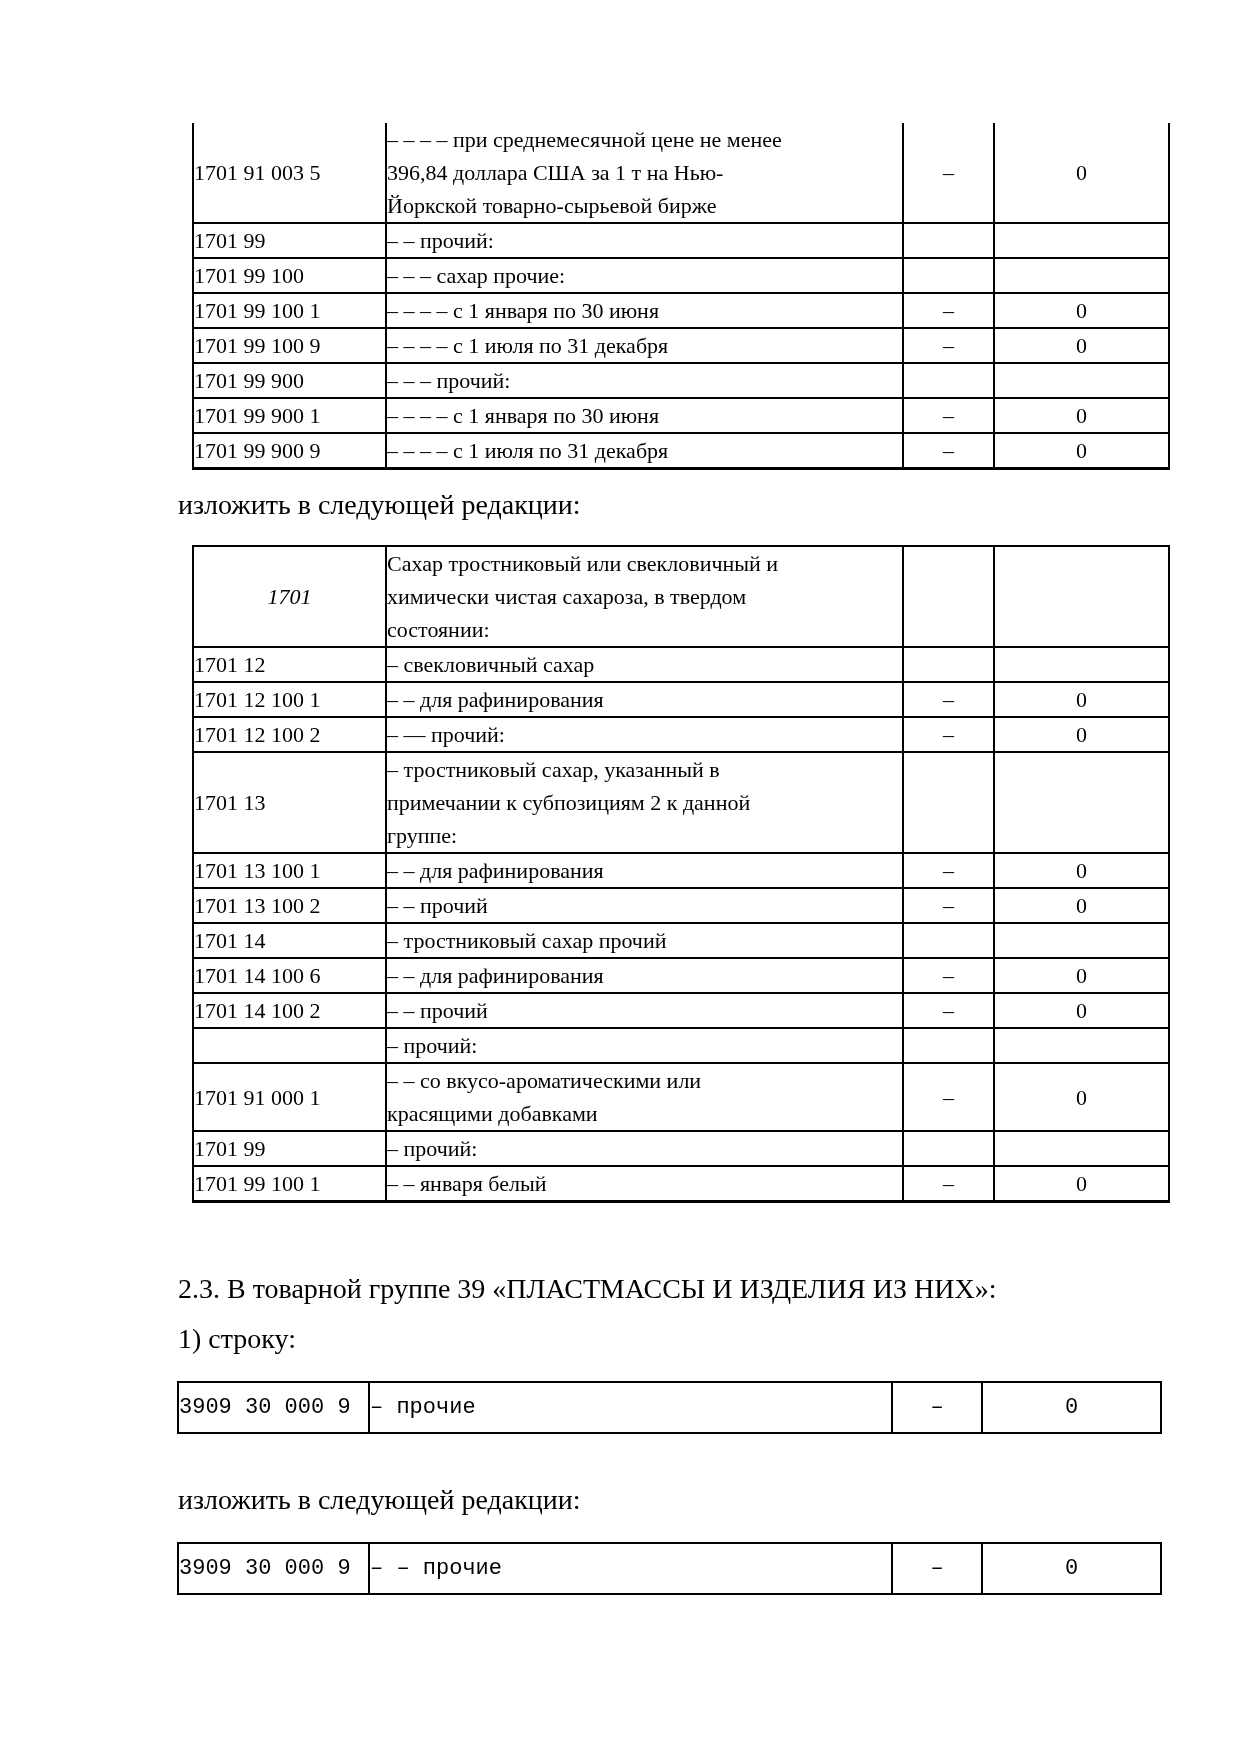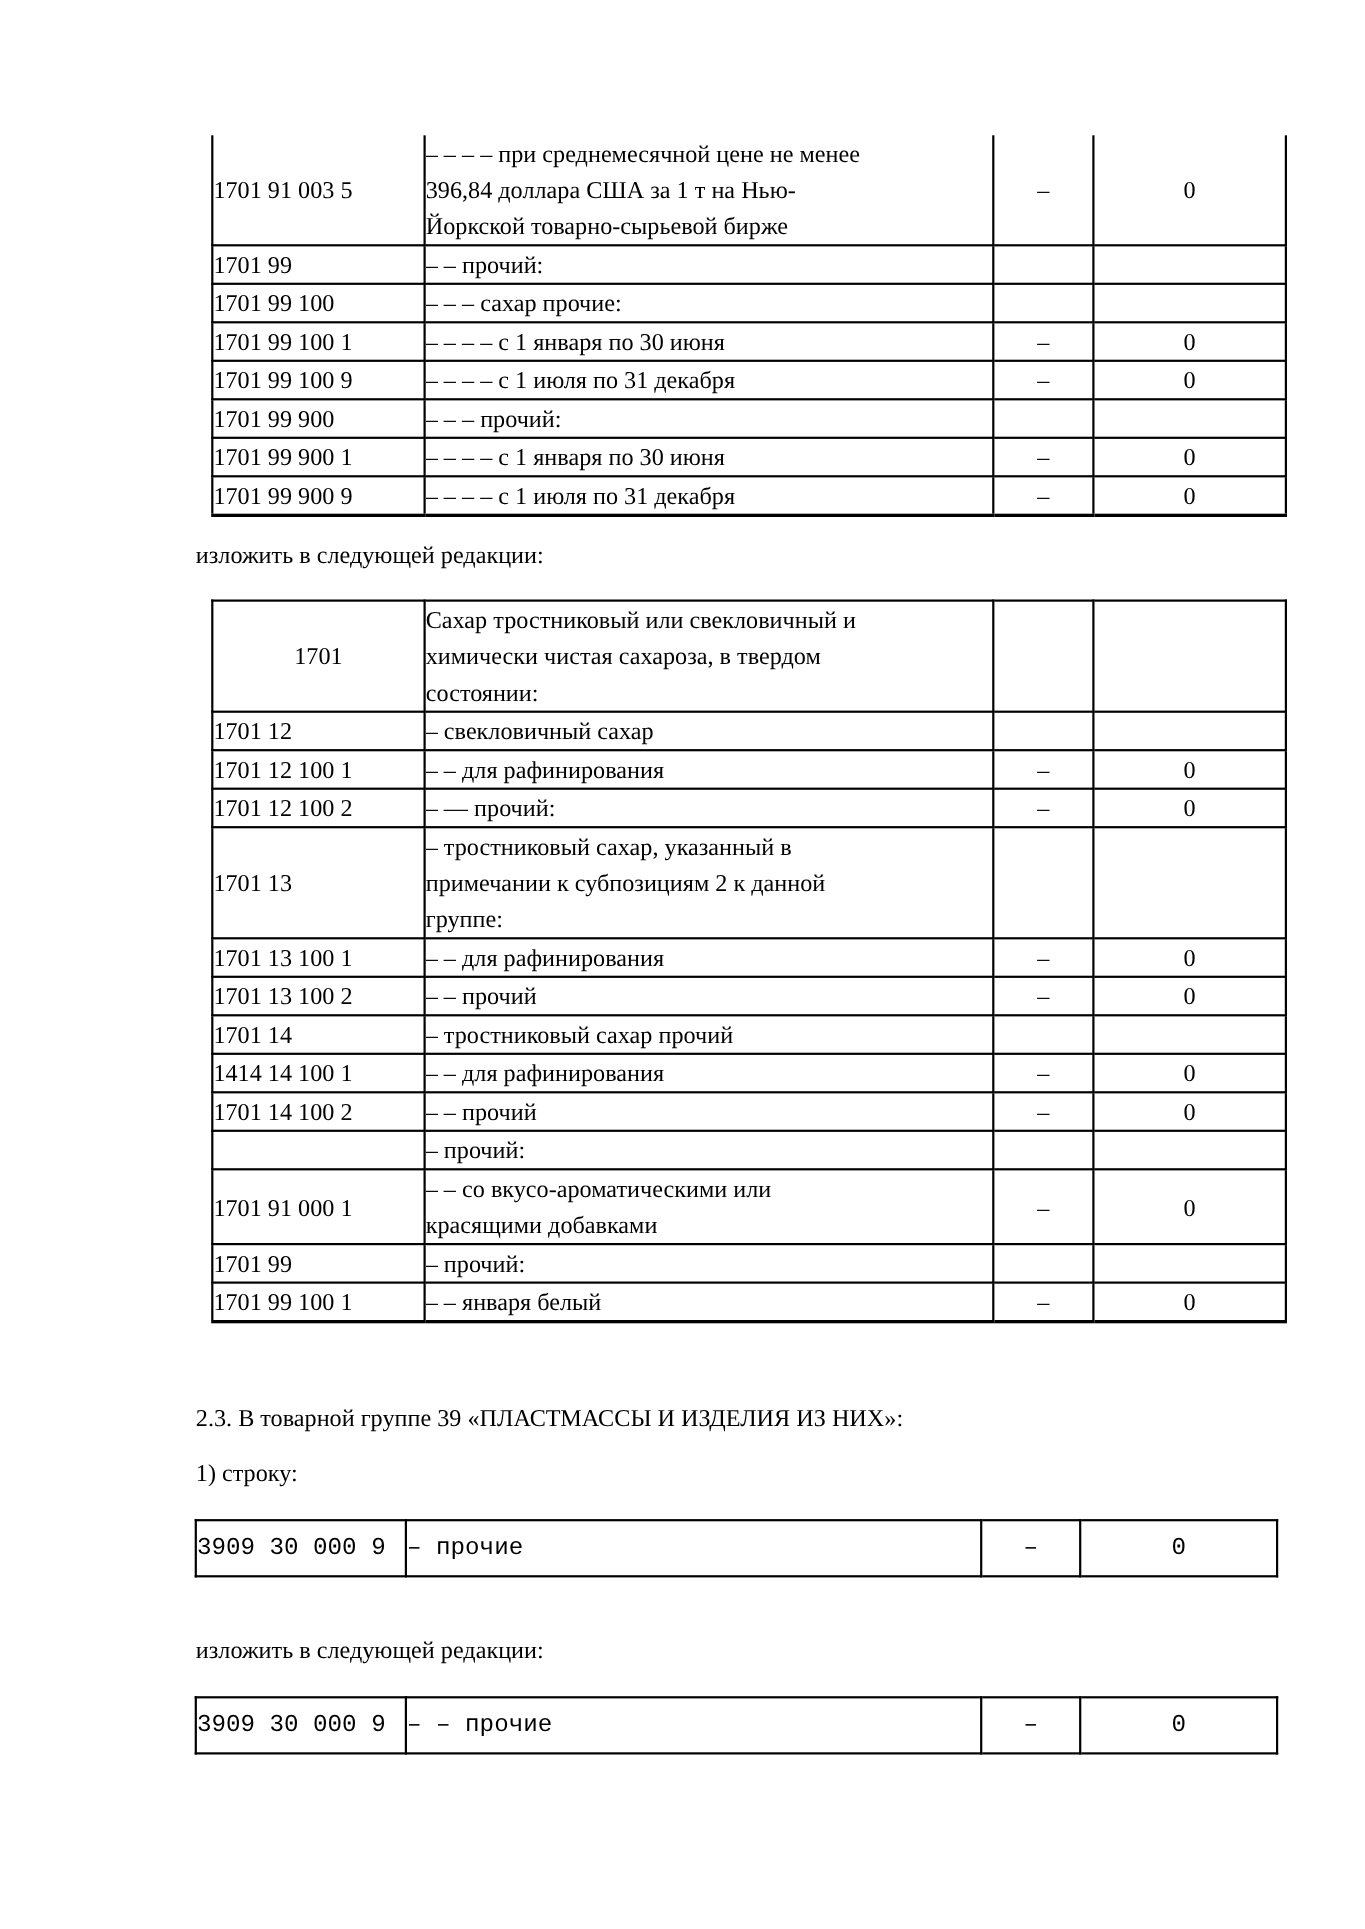--- a/index.html
+++ b/index.html
@@ -6,21 +6,21 @@
   #page{
     position:relative;
     width:1241px;height:1754px;
     background:#ffffff;
     font-family:"Liberation Serif", serif;
     color:#000;
     overflow:hidden;
   }
   .para{
     position:absolute;
-    font-size:22px;
+    font-size:28px;
     line-height:26px;
     white-space:nowrap;
   }
   #page-num{
     position:absolute;
     left:177px;top:70px;width:991px;
     text-align:center;
     font-size:22px;
   }
   table.doc{
@@ -37,21 +37,21 @@
     overflow:hidden;
   }
   td.code{padding-left:12px;}
   td.desc{padding-left:10px;padding-right:8px;white-space:pre-line;}
   td.unit,td.rate{text-align:center;}
   tr.h1{height:34px;}
   tr.h2{height:66px;}
   tr.h3{height:100px;}
   tr.hrow{height:51px;font-family:Liberation Mono, monospace;}
   td.vbottom{vertical-align:bottom;padding-bottom:3px;}
-  td.hcenter{text-align:center;padding-left:0;}
+  td.hcenter{text-align:center;padding-left:0;font-style:italic;}
   td.vtop{vertical-align:top;padding-top:3px;}
   
   #t1 tr:first-child td{border-top:none;}
   #t1 tr:last-child td, #t2 tr:last-child td{border-bottom-width:3px;}
   
   #t1,#t2{left:192px;width:976px;}
   #t1{top:123px;}
   #t2{top:545px;}
   #t3,#t4{left:177px;width:983px;}
   #t3{top:1381px;}
@@ -186,21 +186,21 @@
         <td class="unit">–</td>
         <td class="rate">0</td>
       </tr>
       <tr class="h1">
         <td class="code">1701 14</td>
         <td class="desc">–  тростниковый сахар прочий</td>
         <td class="unit"></td>
         <td class="rate"></td>
       </tr>
       <tr class="h1">
-        <td class="code">1414 14 100 1</td>
+        <td class="code">1701 14 100 6</td>
         <td class="desc">– –  для рафинирования</td>
         <td class="unit">–</td>
         <td class="rate">0</td>
       </tr>
       <tr class="h1">
         <td class="code">1701 14 100 2</td>
         <td class="desc">– –  прочий</td>
         <td class="unit">–</td>
         <td class="rate">0</td>
       </tr>

